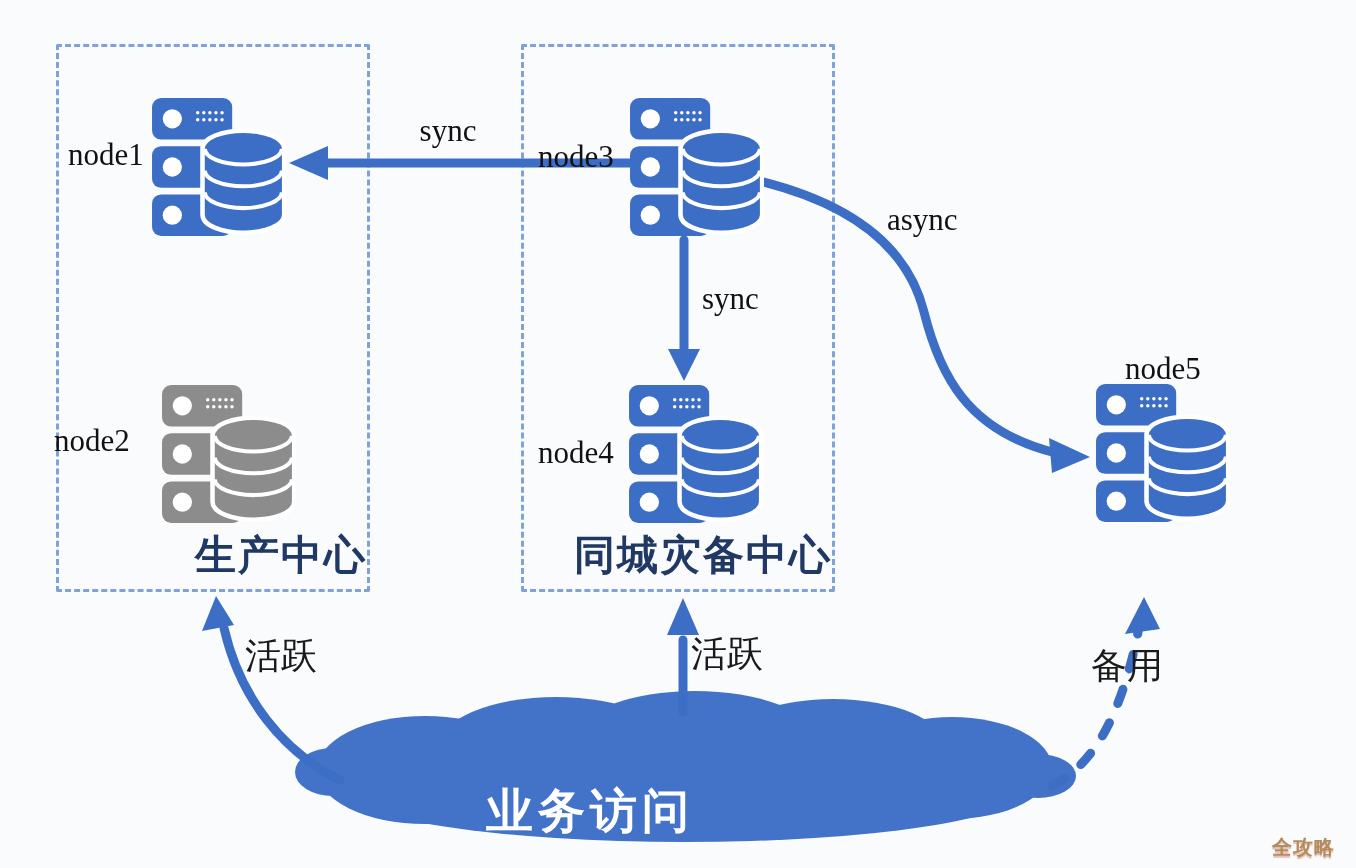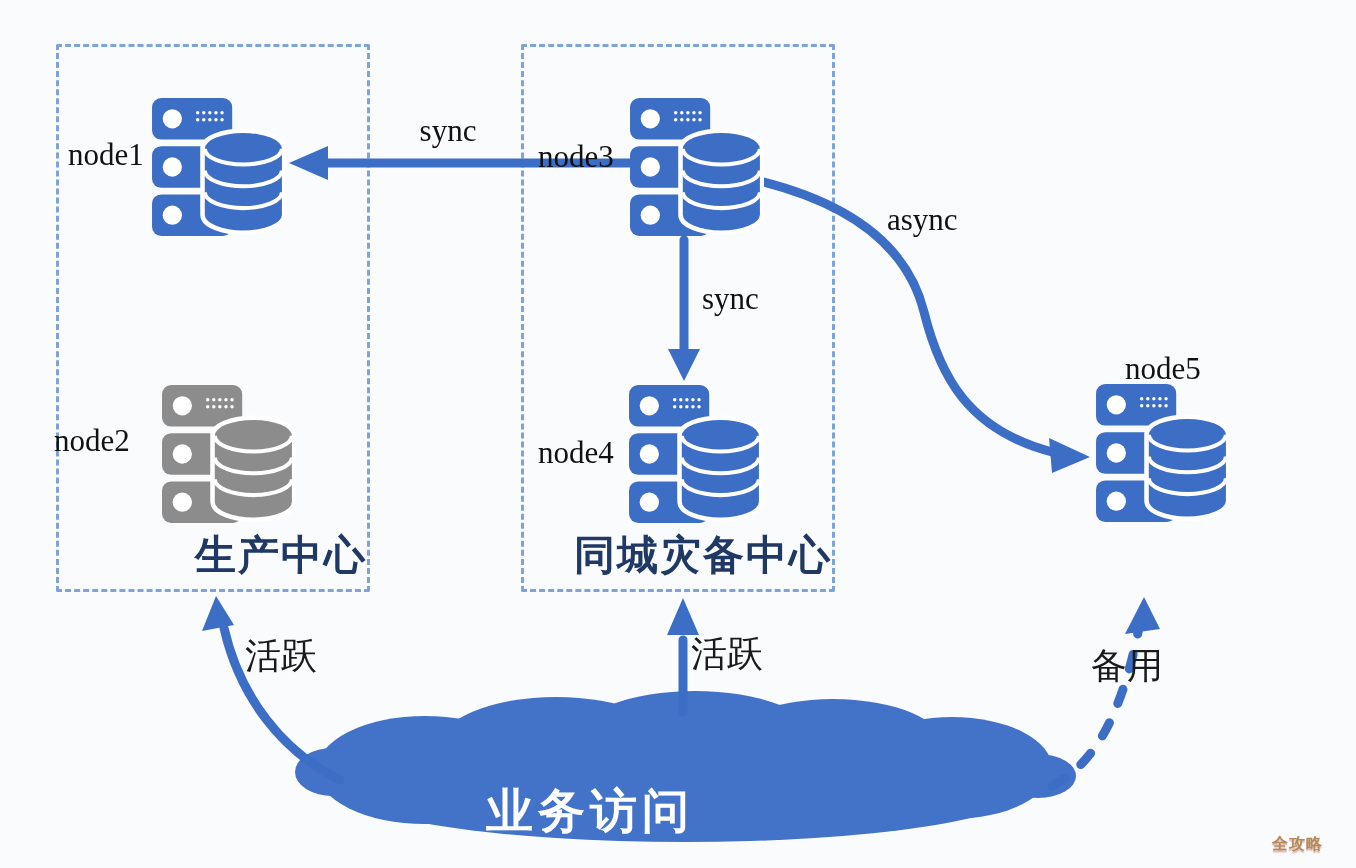--- a/index.html
+++ b/index.html
@@ -28,21 +28,21 @@
 
   .lbl{position:absolute;line-height:1.1;white-space:nowrap;}
   .serif{font-family:"Liberation Serif","DejaVu Serif",serif;font-size:31px;color:var(--text);text-align:center;}
   .cjk{font-size:36px;color:#1a1a1a;}
   .ra{}
   .ca{text-align:center;}
 
   .cloud-label{position:absolute;left:486px;top:740px;width:388px;text-align:left;
     color:#fff;font-size:47px;font-weight:bold;letter-spacing:5px;margin-top:40px;}
 
-  .watermark{position:absolute;left:1272px;top:834px;font-size:16px;font-weight:bold;
+  .watermark{position:absolute;left:1272px;top:834px;font-size:20px;font-weight:bold;
     color:var(--gold);letter-spacing:1px;text-shadow:0 2px 1px rgba(190,70,55,.35);text-align:right;}
 </style>
 </head>
 <body>
 
 <div class="canvas">
 
   <svg width="0" height="0" style="position:absolute" aria-hidden="true">
     <symbol id="srv" viewBox="0 0 132 136">
       <g fill="currentColor">

